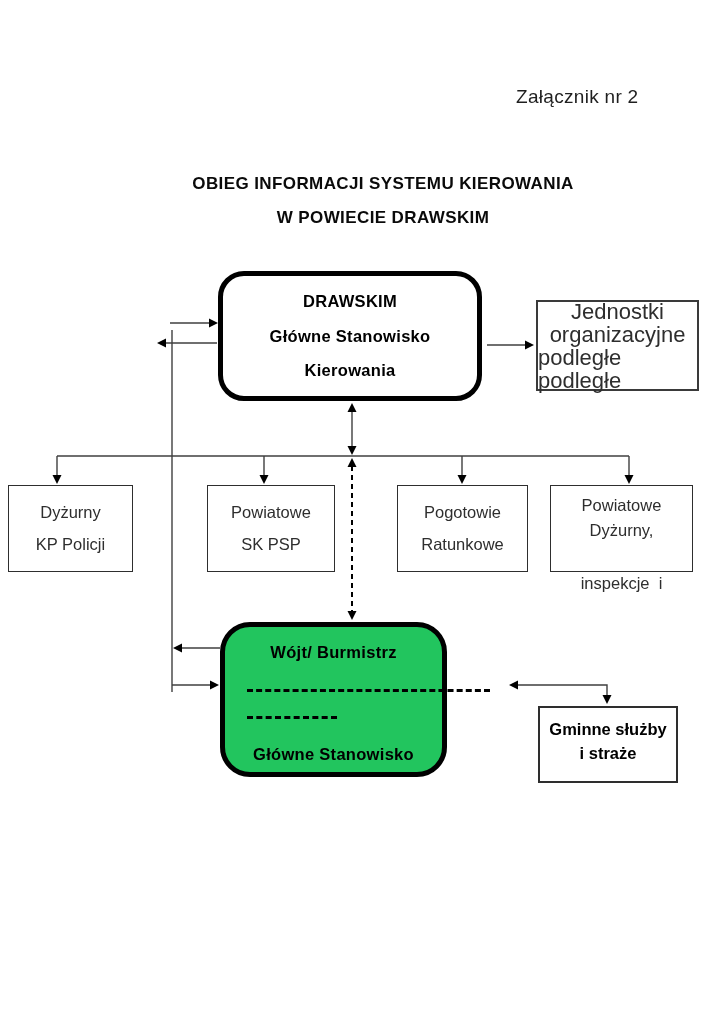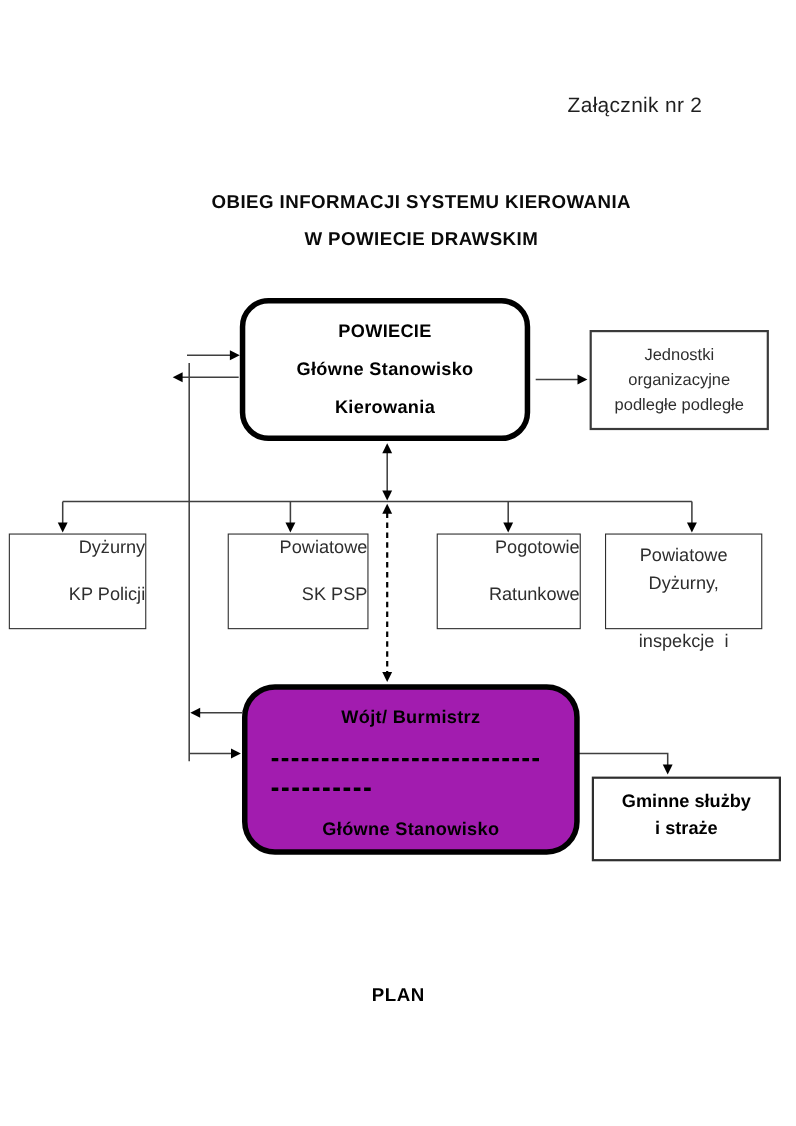--- a/index.html
+++ b/index.html
@@ -16,42 +16,42 @@
   .starosta{
     left:218px;top:271px;width:264px;height:130px;box-sizing:border-box;
     border:5px solid #000;border-radius:26px;background:#fff;
     display:flex;flex-direction:column;justify-content:space-evenly;align-items:center;
     font-weight:bold;font-size:16.5px;letter-spacing:.3px;
   }
   .jednostki{
     left:536px;top:300px;width:163px;height:91px;box-sizing:border-box;
     border:2px solid #3a3a3a;background:#fff;color:#2e2e2e;
     display:flex;flex-direction:column;justify-content:center;align-items:center;
-    font-size:15px;line-height:23px;
+    font-size:22px;line-height:23px;
   }
   .svc{
     top:485px;height:87px;box-sizing:border-box;border:1.5px solid #2e2e2e;background:#fff;color:#2e2e2e;
     display:flex;flex-direction:column;align-items:center;font-size:16.5px;
   }
-  .svc-2line{padding-top:2px;row-gap:21px;line-height:21px;align-items:flex-end;}
+  .svc-2line{padding-top:16px;row-gap:11px;line-height:21px;}
   .svc1{left:8px;width:125px;} .svc2{left:207px;width:128px;}
   .svc3{left:397px;width:131px;} .svc4{left:550px;width:143px;padding-top:7px;line-height:25px;}
   .keep-ws{white-space:pre;margin-top:28px;}
 
   .wojt{
-    left:220px;top:622px;width:307px;height:155px;box-sizing:border-box;
-    border:5px solid #000;border-radius:30px;background:#a21caf;
+    left:220px;top:622px;width:227px;height:155px;box-sizing:border-box;
+    border:5px solid #000;border-radius:30px;background:#22c55e;
   }
   .wojt-title{left:0;right:0;top:16px;text-align:center;font-weight:bold;font-size:16.5px;letter-spacing:.3px;}
   .dash-long{left:22px;width:243px;top:62px;border-top:3px dashed #000;height:0;}
   .dash-short{left:22px;width:90px;top:89px;border-top:3px dashed #000;height:0;}
   .wojt-sub{left:0;right:0;top:118px;text-align:center;font-weight:bold;font-size:16.5px;letter-spacing:.3px;}
 
   .gminne{
-    left:538px;top:706px;width:172px;height:77px;box-sizing:border-box;
+    left:538px;top:706px;width:140px;height:77px;box-sizing:border-box;
     border:2px solid #2e2e2e;background:#fff;
     display:flex;flex-direction:column;align-items:center;padding-top:9px;
     font-weight:bold;font-size:16.5px;line-height:24px;
   }
   svg.connectors{position:absolute;left:0;top:0;width:724px;height:1024px;pointer-events:none;}
   svg .ln{stroke:#3f3f3f;stroke-width:1.4;fill:none;}
   svg .dash{stroke:#000;stroke-width:2;fill:none;stroke-dasharray:5 4;}
   svg .head{fill:#000;stroke:none;}
 </style>
 </head>
@@ -99,21 +99,21 @@
     <path class="head" d="M173 648 L182 643.5 L182 652.5 Z"></path>
     <line class="ln" x1="172" y1="685" x2="212" y2="685"></line>
     <path class="head" d="M219 685 L210 680.5 L210 689.5 Z"></path>
 
     <path class="ln" d="M513 685 L607 685 L607 697"></path>
     <path class="head" d="M509 685 L518 680.5 L518 689.5 Z"></path>
     <path class="head" d="M607 704 L602.5 695 L611.5 695 Z"></path>
   </svg>
 
   <div class="abs starosta">
-    <div>POWIECIE</div>
+    <div>DRAWSKIM</div>
     <div>Główne Stanowisko</div>
     <div>Kierowania</div>
   </div>
 
   <div class="abs jednostki">
     <div>Jednostki</div>
     <div>organizacyjne</div>
     <div>podległe podległe</div>
   </div>
 
@@ -143,15 +143,14 @@
     <div class="abs dash-long"></div>
     <div class="abs dash-short"></div>
     <div class="abs wojt-sub">Główne Stanowisko</div>
   </div>
 
   <div class="abs gminne">
     <div>Gminne służby</div>
     <div>i straże</div>
   </div>
 
-  <div class="abs plan">PLAN</div>
 
 </div>
 
 </body></html>

